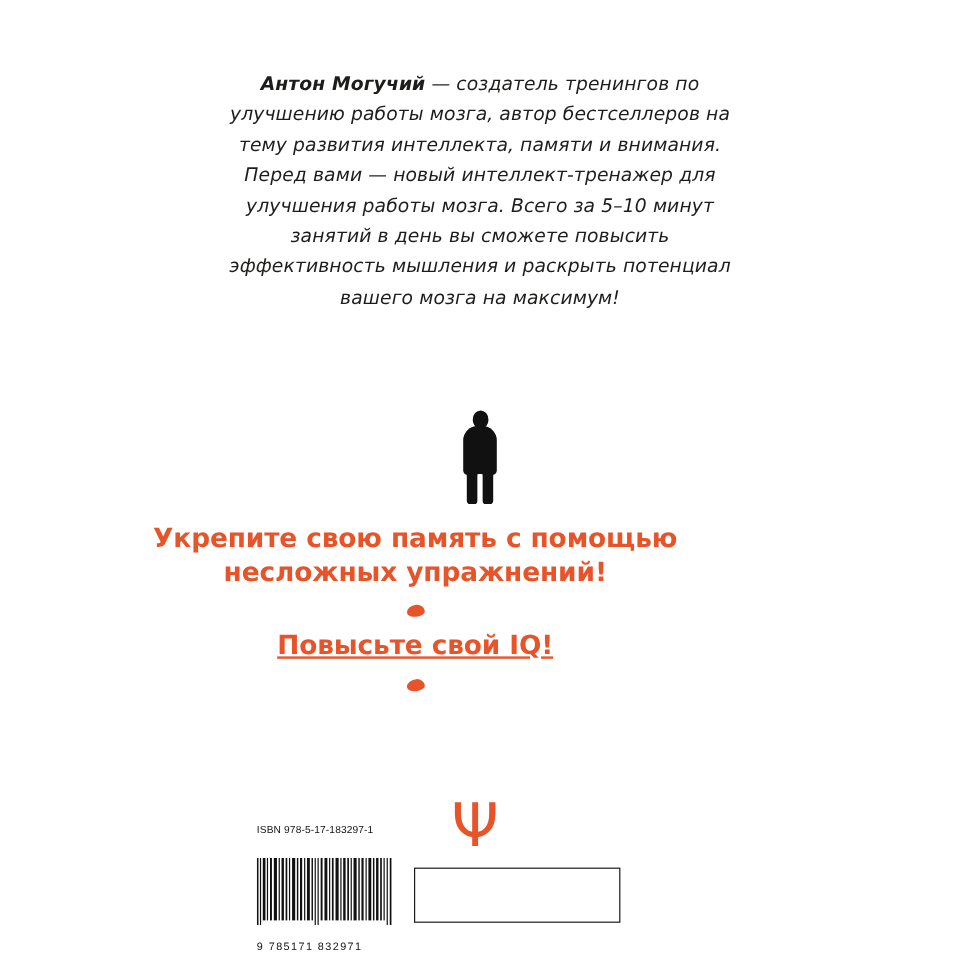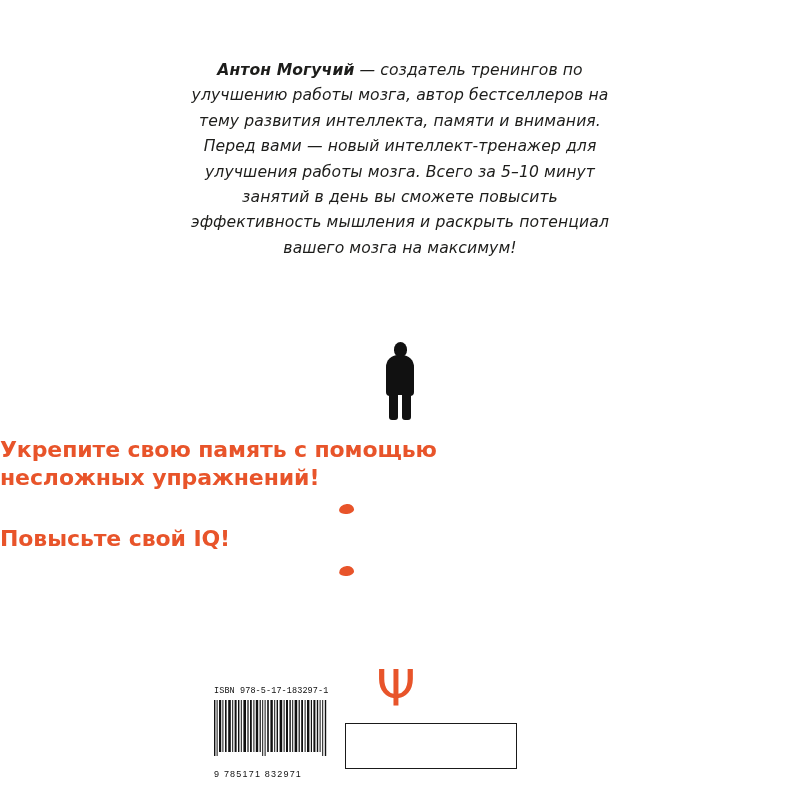--- a/index.html
+++ b/index.html
@@ -92,20 +92,21 @@
     height: 25px;
     background: #ffffff;
   }
 
   
   .claims {
     position: absolute;
     top: 436px;
     left: 0;
     width: 692px;
+    text-align: center;
   }
   .claim {
     font-family: "DejaVu Sans", sans-serif;
     font-weight: bold;
     font-size: 22px;
     line-height: 1.25;
     color: #e8542a;
     letter-spacing: -0.1px;
   }
   .sep {
@@ -144,25 +145,25 @@
   }
 
   
   .isbn-block {
     position: absolute;
     left: 214px;
     top: 686px;
     width: 120px;
   }
   .isbn-text {
-    font-family: Liberation Mono, monospace;
+    font-family: Liberation Sans, sans-serif;
     font-size: 8.5px;
     letter-spacing: 0.1px;
     color: #111111;
-    margin-bottom: 4px;
+    margin-bottom: 19px;
   }
   .barcode {
     width: 116px;
     height: 56px;
     display: block;
   }
   .barcode-digits {
     font-family: "Liberation Sans", sans-serif;
     font-size: 9px;
     letter-spacing: 1.2px;
@@ -186,21 +187,21 @@
       <div class="leg-l"></div>
       <div class="leg-r"></div>
       <div class="gap"></div>
     </div>
   </div>
 
   <div class="claims">
     <div class="claim" style="white-space: pre-line;">Укрепите свою память с помощью
 несложных упражнений!</div>
     <span class="sep"></span>
-    <div class="claim" style="white-space: pre-line;">Повысьте свой IQ!</div>
+    <div class="claim" style="white-space: pre-line; text-decoration: underline;">Повысьте свой IQ!</div>
     <span class="sep"></span>
   </div>
 
   <div class="psi">Ψ</div>
 
   <div class="pub-box"></div>
 
   <div class="isbn-block">
     <div class="isbn-text">ISBN 978-5-17-183297-1</div>
     <svg class="barcode" viewBox="0 0 116 56" preserveAspectRatio="none" xmlns="http://www.w3.org/2000/svg">

